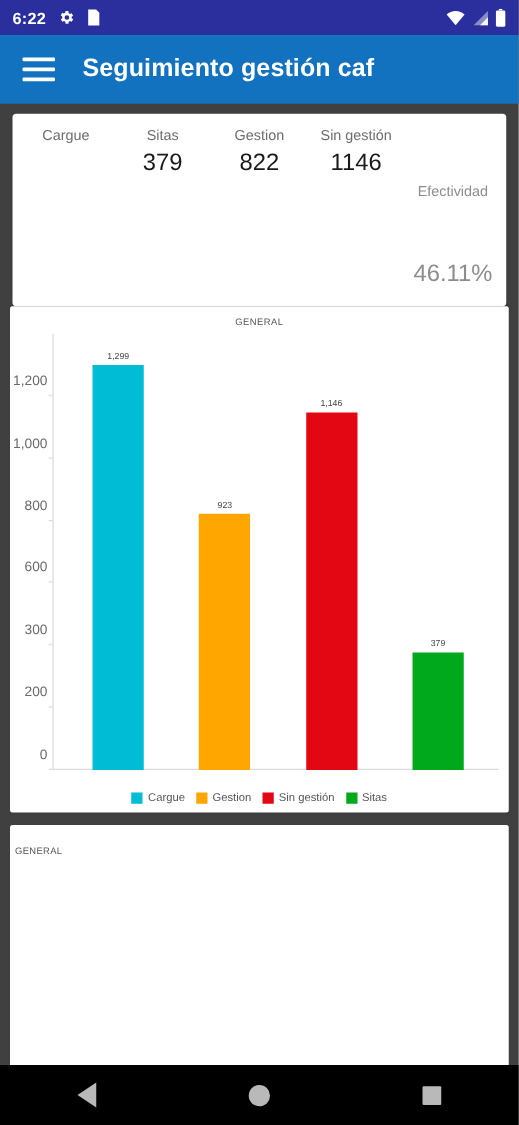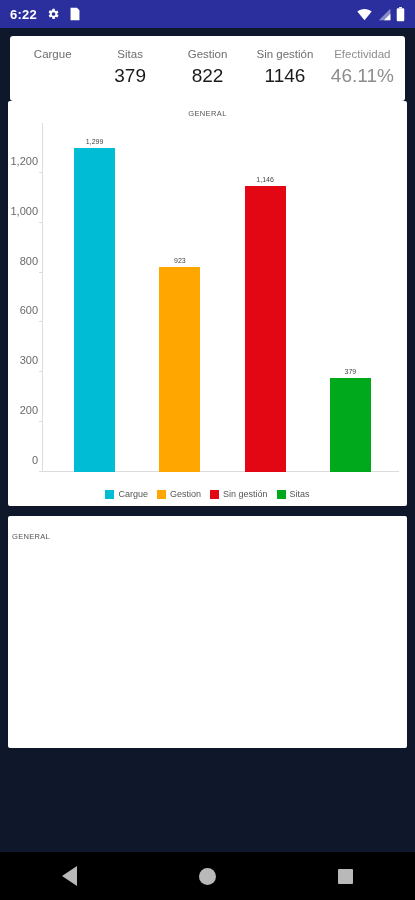--- a/index.html
+++ b/index.html
@@ -2,21 +2,21 @@
 <html><head>
 <meta charset="utf-8">
 <style>
   html,body{margin:0;padding:0;}
   body{
     width:415px;height:900px;overflow:hidden;
     font-family:"Liberation Sans", sans-serif;
     background:#f4f4f4;
     -webkit-font-smoothing:antialiased;
   }
-  .phone{position:relative;width:415px;height:900px;background:#0f172a;}
+  .phone{position:relative;width:415px;height:900px;background:#404040;}
 
   
   .statusbar{
     height:28px;background:#2b2f9e;color:#fff;
     display:flex;align-items:center;justify-content:space-between;
     padding:0 10px;box-sizing:border-box;
   }
   .sb-left{display:flex;align-items:center;gap:9px;}
   .sb-time{font-size:13px;font-weight:bold;letter-spacing:.2px;}
   .sb-right{display:flex;align-items:center;gap:5px;}
@@ -35,21 +35,21 @@
 
   
   .stats-card{
     margin:8px 10px 0 10px;background:#fff;border-radius:3px;
     box-shadow:0 1px 2px rgba(0,0,0,.14);
     display:flex;padding:10px 4px 12px 4px;box-sizing:border-box;
   }
   .stat{flex:1;text-align:center;}
   .stat-label{font-size:11.5px;color:#6d6d6d;line-height:16px;}
   .stat-value{font-size:19px;color:#1a1a1a;line-height:26px;margin-top:1px;}
-  .stat.muted .stat-label,.stat.muted .stat-value{color:#8d8d8d;}
+  .stat.muted .stat-label,.stat.muted .stat-value{color:#8d8d8d;margin-top:45px;}
 
   
   .subtitle{
     text-align:center;font-size:14.5px;color:#8a8a8a;
     padding:14px 0 13px 0;
   }
 
   
   .chart-card{
     background:#fff;margin:0 8px;border-radius:2px;
@@ -145,20 +145,28 @@
         <path d="M21 1v18H3L21 1z" fill-opacity="0.45"></path>
         <path d="M21 9v10h-10L21 9z"></path>
       </svg>
       <svg class="ico" width="9" height="15" viewBox="0 0 12 22" fill="#ffffff">
         <rect x="4" y="0" width="4" height="2"></rect>
         <rect x="0.5" y="2" width="11" height="19" rx="1.5"></rect>
       </svg>
     </div>
   </div>
 
+  <div class="appbar">
+    <div class="hamburger">
+      <i></i>
+      <i></i>
+      <i></i>
+    </div>
+    <div class="appbar-title">Seguimiento gestión caf</div>
+  </div>
 
   <div class="stats-card">
     <div class="stat">
       <div class="stat-label">Cargue</div>
     </div>
     <div class="stat">
       <div class="stat-label">Sitas</div>
       <div class="stat-value">379</div>
     </div>
     <div class="stat">

